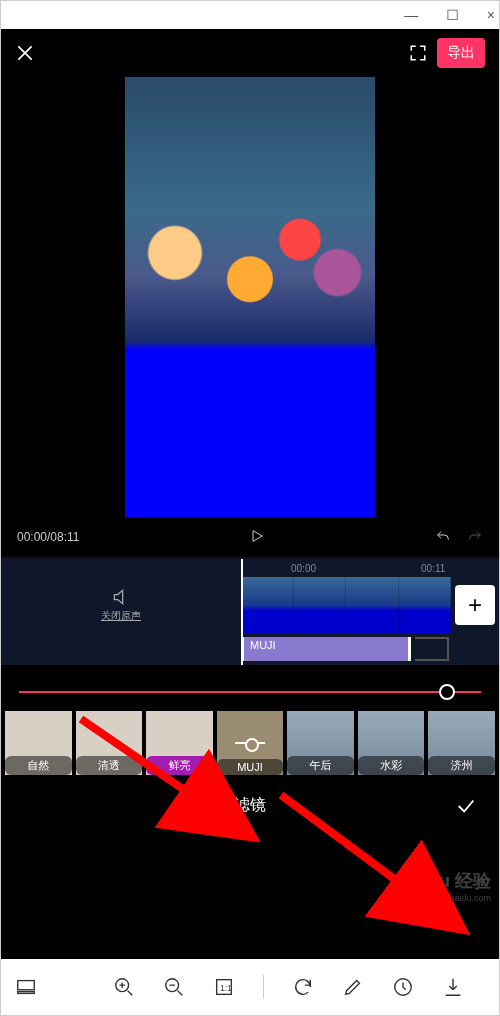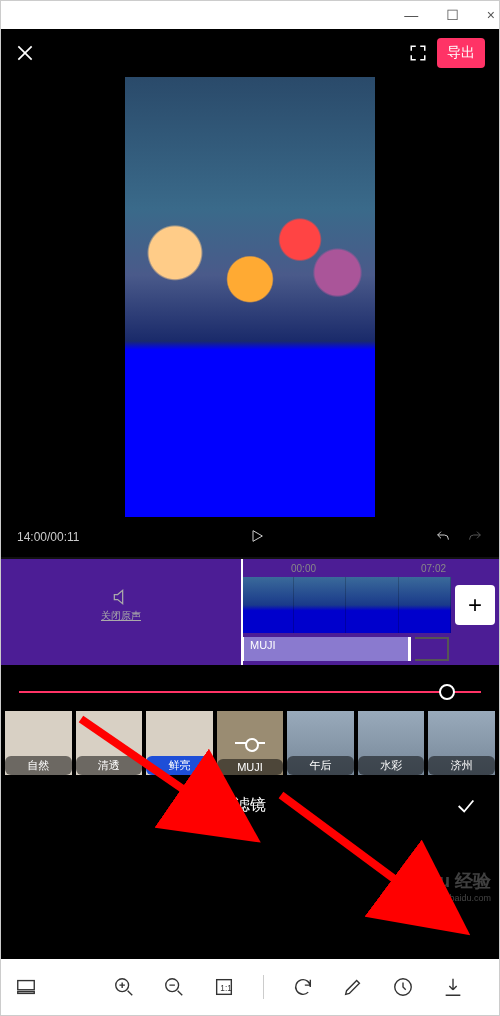--- a/index.html
+++ b/index.html
@@ -15,21 +15,21 @@
   .export-btn { background:#ff3366; color:#fff; border:none; border-radius:4px; padding:6px 10px; font-size:14px;}
   .preview { flex:0 0 auto; display:flex; justify-content:center;}
   .video-canvas { width:250px; height:440px; background:linear-gradient(#2a4a6a 0%, #3a6a8a 30%, #4a5a8a 45%, #1a2a6a 60%, #0000ff 62%, #0000ff 100%); position:relative; }
   .coral { position:absolute; left:0; right:0; top:28%; height:30%; background:radial-gradient(circle at 20% 40%, #ffcc88 0 12%, transparent 13%), radial-gradient(circle at 70% 30%, #ff4444 0 10%, transparent 11%), radial-gradient(circle at 50% 60%, #ffaa33 0 15%, transparent 16%), radial-gradient(circle at 85% 55%, #aa5599 0 10%, transparent 11%);}
   .transport { height:40px; display:flex; align-items:center; padding:0 16px; color:#ccc; font-size:12px;}
   .transport .time { flex:0 0 auto;}
   .transport .play { flex:1; text-align:center;}
   .transport .history { display:flex; gap:16px;}
   .transport svg { width:16px; height:16px;}
   .divider-bar { height:2px; background:#111;}
-  .timeline-area { background:#4c1d95; position:relative; }
+  .timeline-area { background:#0f172a; position:relative; }
   .ruler { height:24px; display:flex; font-size:10px; color:#888; position:relative;}
   .ruler .mark { position:absolute; top:4px;}
   .cursor-line { position:absolute; top:0; bottom:0; left:240px; width:2px; background:#fff; z-index:2;}
   .audio-row { height:44px; display:flex; align-items:center;}
   .audio-ctrl { width:240px; text-align:center; color:#aaa; font-size:10px;text-decoration:underline;}
   .audio-ctrl svg{ width:20px; height:20px; display:block; margin:0 auto 2px;}
   .clip-row { height:56px; position:relative; margin-left:240px;}
   .clip { height:56px; width:210px; background:linear-gradient(90deg,#2a6a9a,#1a4a8a); display:flex;}
   .clip-seg { flex:1; border-right:1px solid rgba(0,0,0,.2); background:linear-gradient(#3a6a9a 0%, #1a3a8a 50%, #0000cc 60%, #0000cc 100%);}
   .add-btn { position:absolute; right:4px; top:8px; width:40px; height:40px; background:#fff; color:#000; font-size:24px; border-radius:4px; display:flex; align-items:center; justify-content:center;}
@@ -38,21 +38,21 @@
   .filter-bar-ghost { position:absolute; left:174px; top:0; height:24px; width:34px; border:2px solid #555; border-left:none;}
   .slider-area { padding:26px 18px 14px; position:relative; background:#000;}
   .slider-track { height:2px; background:#ff3366; position:relative;}
   .slider-knob { position:absolute; right:26px; top:-7px; width:16px; height:16px; border:2px solid #fff; border-radius:50%; background:#000;}
   .filters-row { display:flex; gap:4px; padding:4px 4px 6px; background:#000;}
   .filter-item { flex:1; height:64px; position:relative; background:#594c3a; color:#fff; font-size:12px; overflow:hidden;}
   .filter-item.light { background:#d8d0c4;}
   .filter-item.person { background:linear-gradient(#9ab 0%, #789 100%);}
   .filter-item.muji { background:#9a8c72;}
   .filter-label { position:absolute; bottom:0; left:0; right:0; background:rgba(0,0,0,.5); text-align:center; font-size:11px; padding:2px 0;border-radius:6px;}
-  .filter-item.selected .filter-label{ background:#1d4ed8;text-align:center;}
+  .filter-item.selected .filter-label{ background:#a21caf;text-align:center;}
   .muji-ind { position:absolute; top:50%; left:50%; transform:translate(-50%,-50%); width:30px; height:2px; background:#fff;}
   .muji-ind::before{ content:""; position:absolute; left:10px; top:-4px; width:10px; height:10px; border:2px solid #fff; border-radius:50%; background:#9a8c72;}
   .bottom-action { height:48px; display:flex; align-items:center; justify-content:center; color:#fff; position:relative; background:#000;}
   .check-icon { position:absolute; right:22px; top:14px; }
   .toolbar { height:56px; background:#fff; display:flex; align-items:center; padding:0 14px; gap:28px; color:#333;}
   .toolbar .spacer { width:20px;}
   .toolbar svg { width:22px; height:22px;}
   .watermark { position:absolute; right:8px; bottom:56px; color:rgba(255,255,255,.25); font-size:18px; font-weight:bold; pointer-events:none; }
   .watermark small { display:block; font-size:9px; text-align:right; font-weight:normal;}
   
@@ -84,42 +84,42 @@
       </div>
     </div>
 
     <div class="preview">
       <div class="video-canvas">
         <div class="coral"></div>
       </div>
     </div>
 
     <div class="transport">
-      <div class="time">14:00/00:11</div>
+      <div class="time">00:00/08:11</div>
       <div class="play">
         <svg viewBox="0 0 24 24" fill="none" stroke="#ccc" stroke-width="1.5">
             <path d="M6 4l14 8-14 8z"></path>
           </svg>
       </div>
       <div class="history">
         <svg viewBox="0 0 24 24" fill="none" stroke="#ccc" stroke-width="1.5">
             <path d="M9 14L4 9l5-5M4 9h10a6 6 0 016 6v1"></path>
           </svg>
         <svg viewBox="0 0 24 24" fill="none" stroke="#555" stroke-width="1.5">
             <path d="M15 14l5-5-5-5M20 9H10a6 6 0 00-6 6v1"></path>
           </svg>
       </div>
     </div>
 
     <div class="divider-bar"></div>
 
     <div class="timeline-area">
       <div class="ruler">
         <span class="mark" style="left:290px">00:00</span>
-        <span class="mark" style="left:420px">07:02</span>
+        <span class="mark" style="left:420px">00:11</span>
       </div>
       <div class="cursor-line"></div>
       <div class="audio-row">
         <div class="audio-ctrl">
           <svg viewBox="0 0 24 24" fill="none" stroke="#aaa" stroke-width="1.5">
               <path d="M4 9v6h4l6 5V4l-6 5H4z"></path>
             </svg>
           <span>关闭原声</span>
         </div>
         <div class="clip-row" style="margin-left:0; flex:1;">

